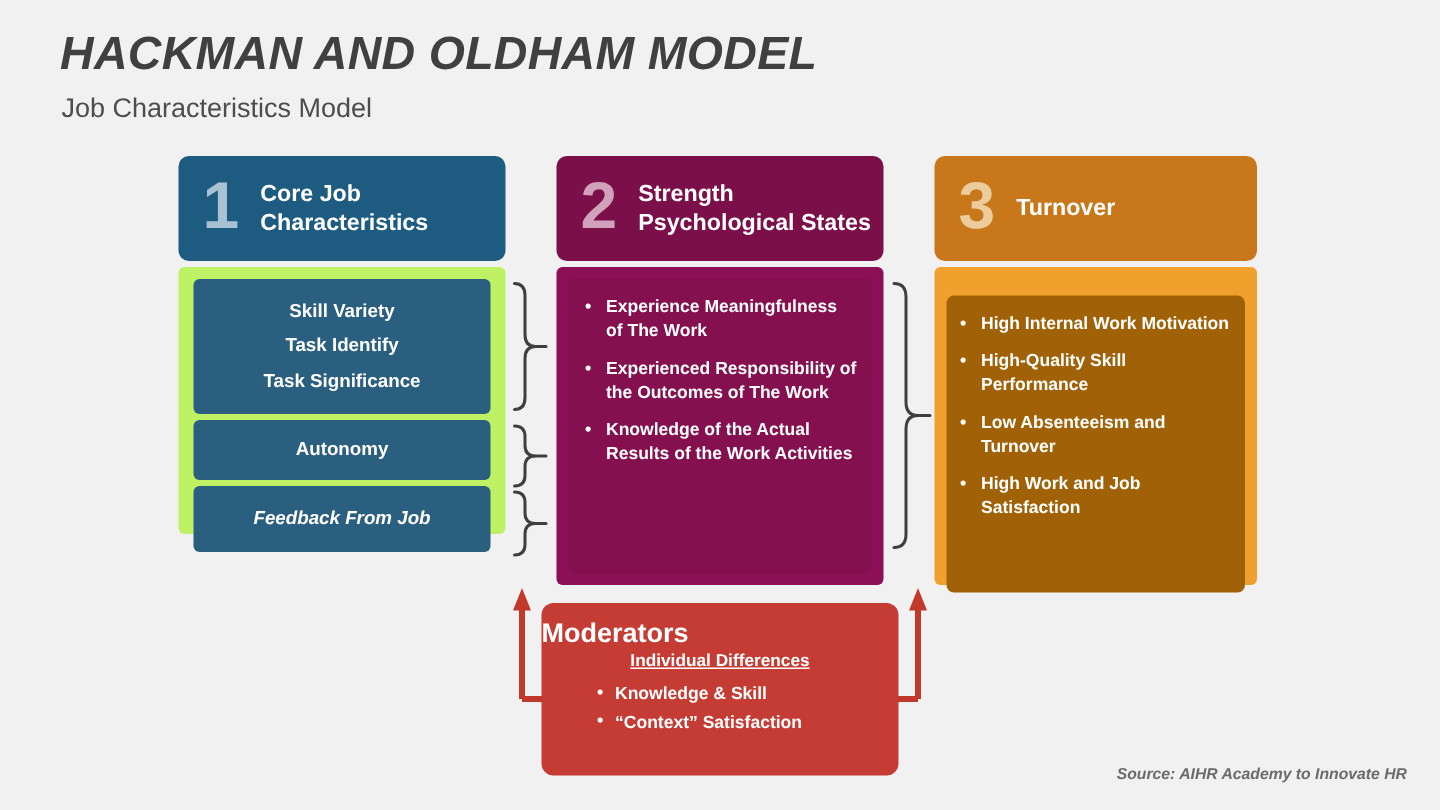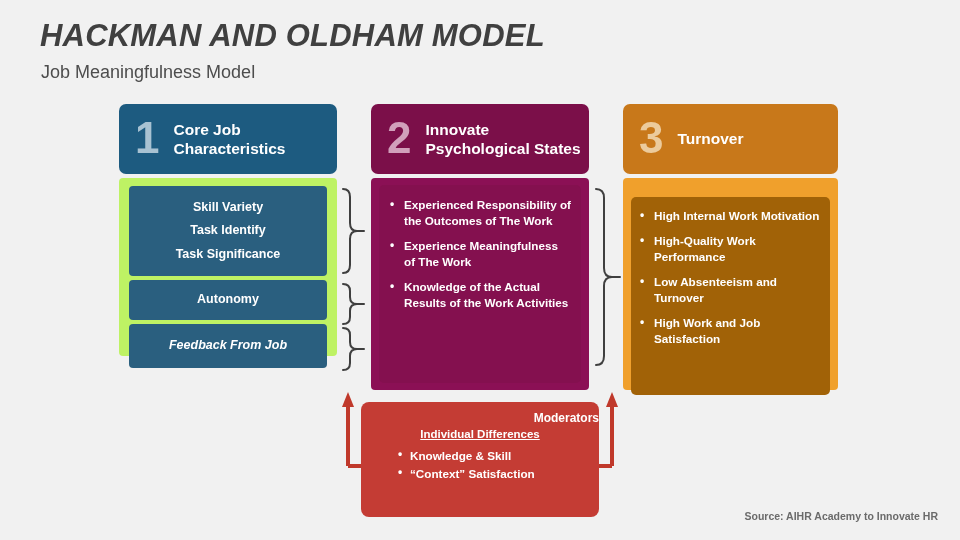--- a/index.html
+++ b/index.html
@@ -95,48 +95,48 @@
   
   .brace { position:absolute; }
 
   
   #moderators {
     position:absolute; left:361px; top:402px; width:238px; height:115px;
     background:#c43c34; border-radius:8px;
     padding:9px 0 0 0; z-index:3;
   }
   #mod-title {
-    text-align:right; color:#ffffff;
-    font-size:12px; font-weight:bold; line-height:1.3;
+    text-align:left; color:#ffffff;
+    font-size:18px; font-weight:bold; line-height:1.3;
   }
   #mod-sub {
     text-align:center; color:#ffffff;
     font-size:11.5px; font-weight:bold; margin-top:1px; margin-bottom:7px;text-decoration:underline;
   }
   #mod-list { padding-left:36px; }
   #mod-list li {
     font-size:11.7px; line-height:1.47; margin-bottom:1px;
     padding-left:13px;
   }
 
   
   #arrows { position:absolute; left:0; top:0; width:960px; height:540px; z-index:2; }
 
   
   #source-note {
     position:absolute; right:22px; bottom:18px;
-    font-size:10.5px; font-weight:bold;
+    font-size:10.5px; font-style:italic; font-weight:bold;
     color:#6b6b6b;
   }
 </style>
 </head>
 <body>
 
 <div id="page-title">HACKMAN AND OLDHAM MODEL</div>
-<div id="page-subtitle">Job Meaningfulness Model</div>
+<div id="page-subtitle">Job Characteristics Model</div>
 
 <div id="col1-header" class="col-header">
   <span class="col-num">1</span>
   <span class="col-title">Core Job
 Characteristics</span>
 </div>
 <div id="col1-body" class="col-body">
   <div id="c1-box-1" class="c1-box">
     <span>Skill Variety</span>
     <span>Task Identify</span>
@@ -145,42 +145,42 @@
   <div id="c1-box-2" class="c1-box">
     <span>Autonomy</span>
   </div>
   <div id="c1-box-3" class="c1-box">
     <span>Feedback From Job</span>
   </div>
 </div>
 
 <div id="col2-header" class="col-header">
   <span class="col-num">2</span>
-  <span class="col-title">Innovate
+  <span class="col-title">Strength
 Psychological States</span>
 </div>
 <div id="col2-body" class="col-body">
   <div id="col2-inner">
     <ul class="bullets">
+      <li>Experience Meaningfulness of The Work</li>
       <li>Experienced Responsibility of the Outcomes of The Work</li>
-      <li>Experience Meaningfulness of The Work</li>
       <li>Knowledge of the Actual Results of the Work Activities</li>
     </ul>
   </div>
 </div>
 
 <div id="col3-header" class="col-header">
   <span class="col-num">3</span>
   <span class="col-title">Turnover</span>
 </div>
 <div id="col3-body" class="col-body">
   <div id="col3-inner">
     <ul class="bullets">
       <li>High Internal Work Motivation</li>
-      <li>High-Quality Work Performance</li>
+      <li>High-Quality Skill Performance</li>
       <li>Low Absenteeism and Turnover</li>
       <li>High Work and Job Satisfaction</li>
     </ul>
   </div>
 </div>
 
 <svg class="brace" style="left:337px; top:180px;" width="34" height="212">
 
   <g fill="none" stroke="#3f3f3f" stroke-width="2" stroke-linecap="round">
     <path d="M6 9 q7 0 7 8 v26 q0 8 7 8 q-7 0 -7 8 v26 q0 8 -7 8"></path>

